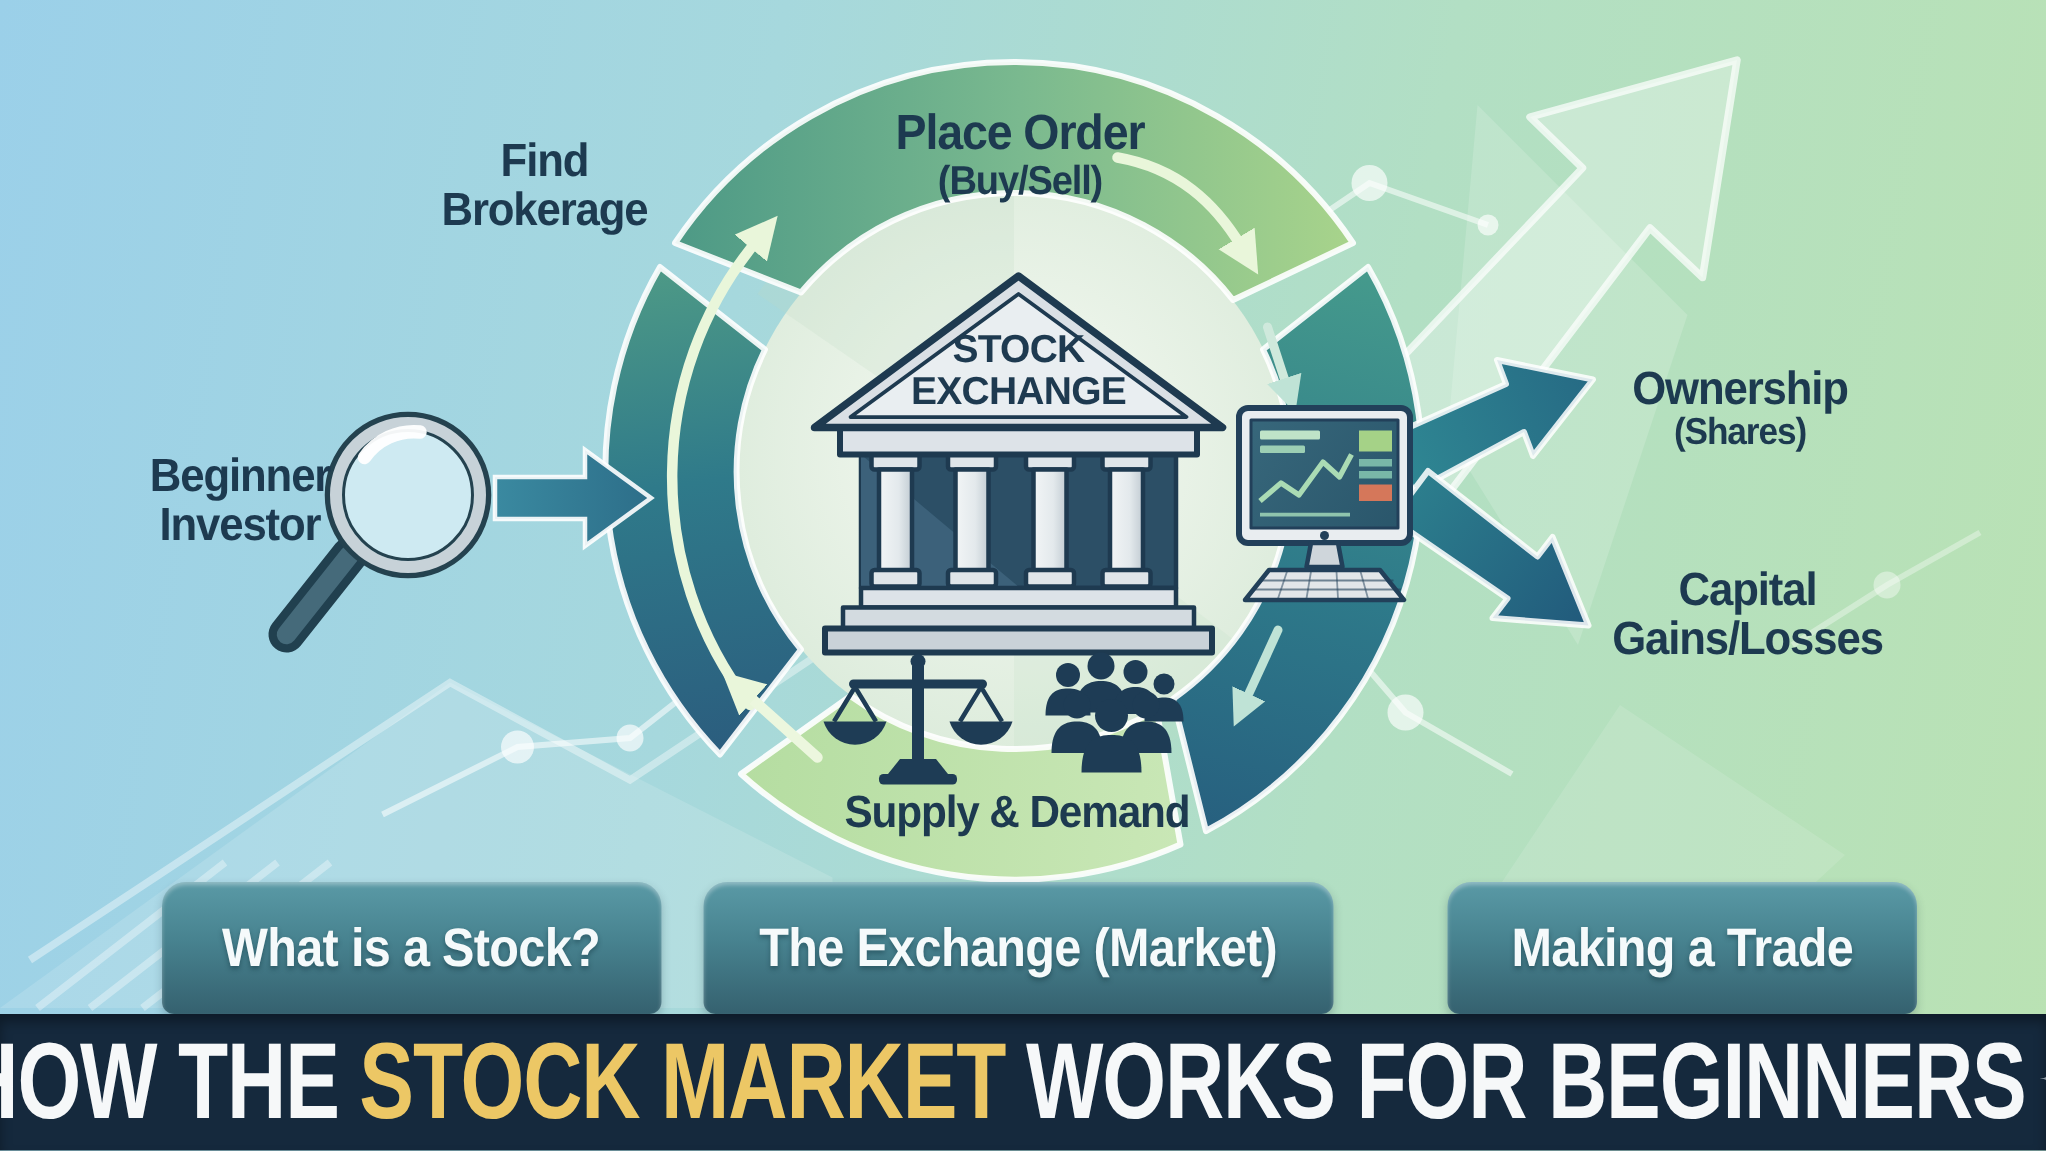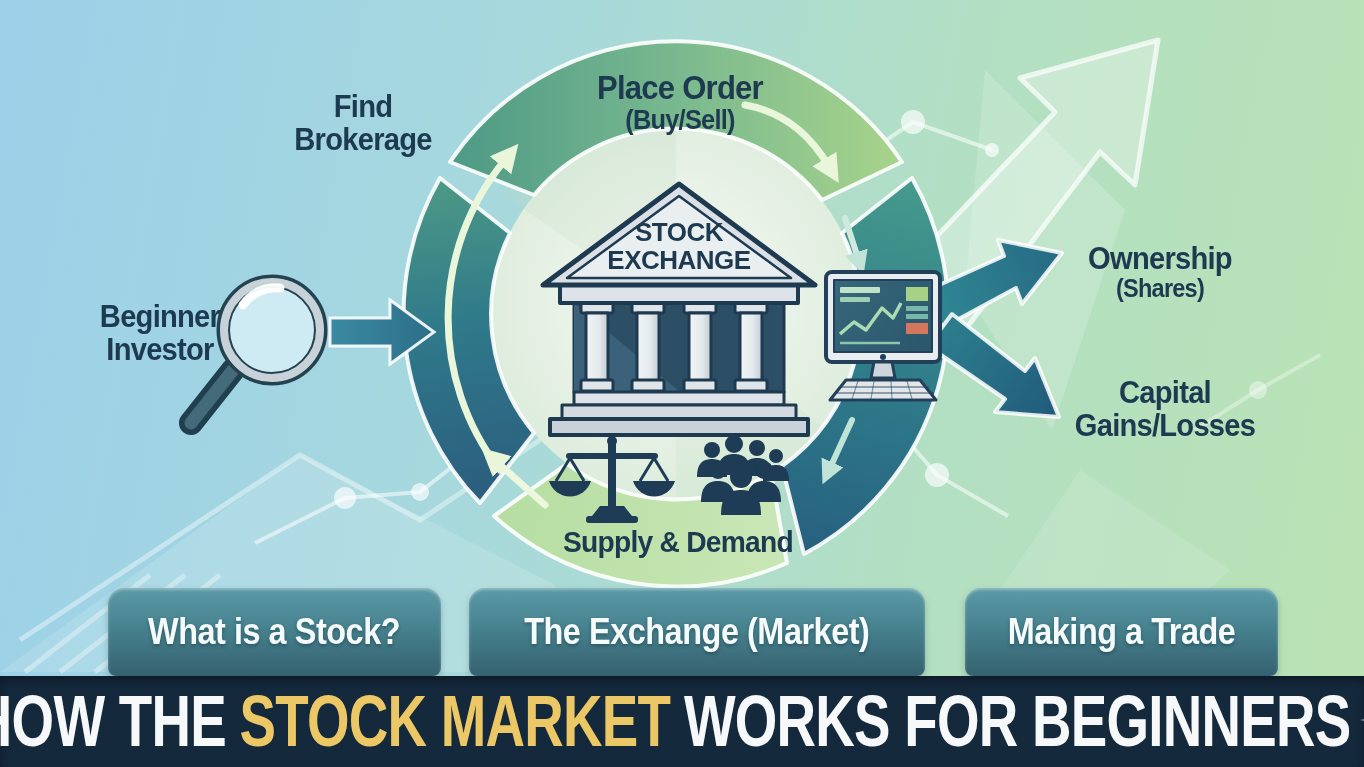--- a/index.html
+++ b/index.html
@@ -25,21 +25,21 @@
   .tab{
     position:absolute;top:588px;height:88px;border-radius:16px 16px 8px 8px;
     background:linear-gradient(180deg,#5a9aa6 0%,#47828f 45%,#35616f 100%);
     box-shadow:inset 0 2px 3px rgba(255,255,255,.35),0 3px 6px rgba(30,60,70,.25);
     display:flex;align-items:center;justify-content:center;
     color:#f5fafb;font-weight:bold;font-size:36px;cursor:pointer;
   }
   .tab span{display:inline-block;transform:scaleX(.9);white-space:nowrap;
     text-shadow:0 2px 4px rgba(10,40,50,.4);letter-spacing:-0.5px;}
   #tab-1{left:108px;width:333px;text-align:center;}
-  #tab-2{left:469px;width:456px;}
+  #tab-2{left:469px;width:420px;}
   #tab-3{left:929px;width:313px;margin-left:36px;}
   #banner{
     position:absolute;left:0;top:676px;width:1364px;height:91px;background:#15293d;
     box-shadow:inset 0 5px 8px rgba(0,0,0,.35);
     display:flex;align-items:center;justify-content:center;z-index:5;
   }
   #banner-text{
     display:flex;align-items:center;white-space:pre;transform:scaleX(.76);
     font-weight:bold;font-size:72px;letter-spacing:-1px;color:#f6f8f9;line-height:91px;
   }

